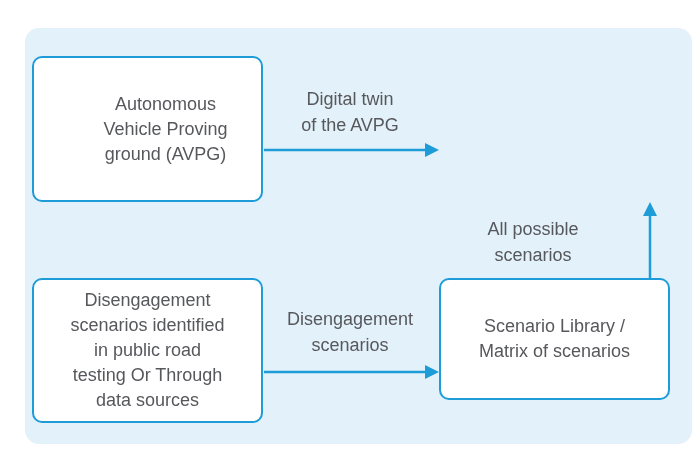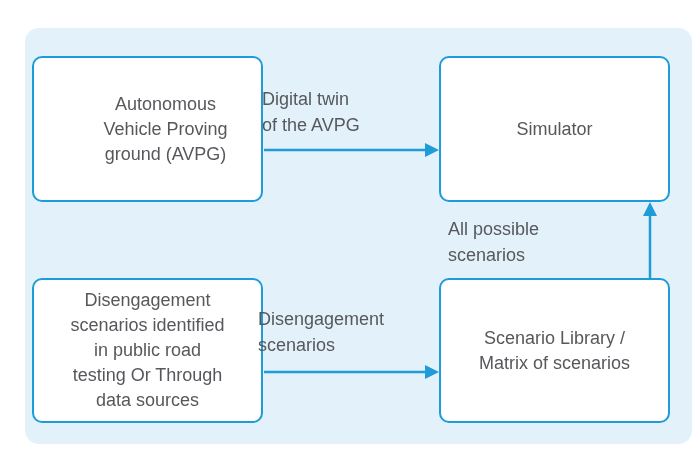--- a/index.html
+++ b/index.html
@@ -60,24 +60,24 @@
     justify-content: center;
     text-align: center;
     color: var(--text);
     font-size: 18px;
     line-height: 25px;
     white-space: pre-line;
   }
   .node-avpg          { left: 32px;  top: 56px; padding-left: 36px;  }
   .node-simulator     { left: 439px; top: 56px;  }
   .node-disengagement { left: 32px;  top: 278px; height: 145px; }
-  .node-library       { left: 439px; top: 278px; height: 145px; }
+  .node-library       { left: 439px; top: 278px; height: 122px; }
   .edge-label {
     position: absolute;
-    text-align: left;
+    text-align: center;
     color: var(--text);
     font-size: 18px;
     line-height: 26px;
     white-space: pre-line;
   }
   .label-digital-twin  { left: 262px; top: 86px;  width: 176px; }
   .label-all-possible  { left: 448px; top: 216px; width: 170px; }
   .label-disengagement { left: 258px; top: 306px; width: 184px; }
 </style>
 </head>
@@ -98,23 +98,20 @@
     <line class="edge-line" x1="650" y1="278" x2="650" y2="215"></line>
     <polygon class="edge-head" points="643,216 650,202 657,216"></polygon>
   </svg>
 
   <div class="node node-avpg">
     <span>Autonomous
 Vehicle Proving
 ground (AVPG)</span>
   </div>
 
-  <div class="node node-simulator">
-    <span>Simulator</span>
-  </div>
 
   <div class="node node-disengagement">
     <span>Disengagement
 scenarios identified
 in public road
 testing Or Through
 data sources</span>
   </div>
 
   <div class="node node-library">

